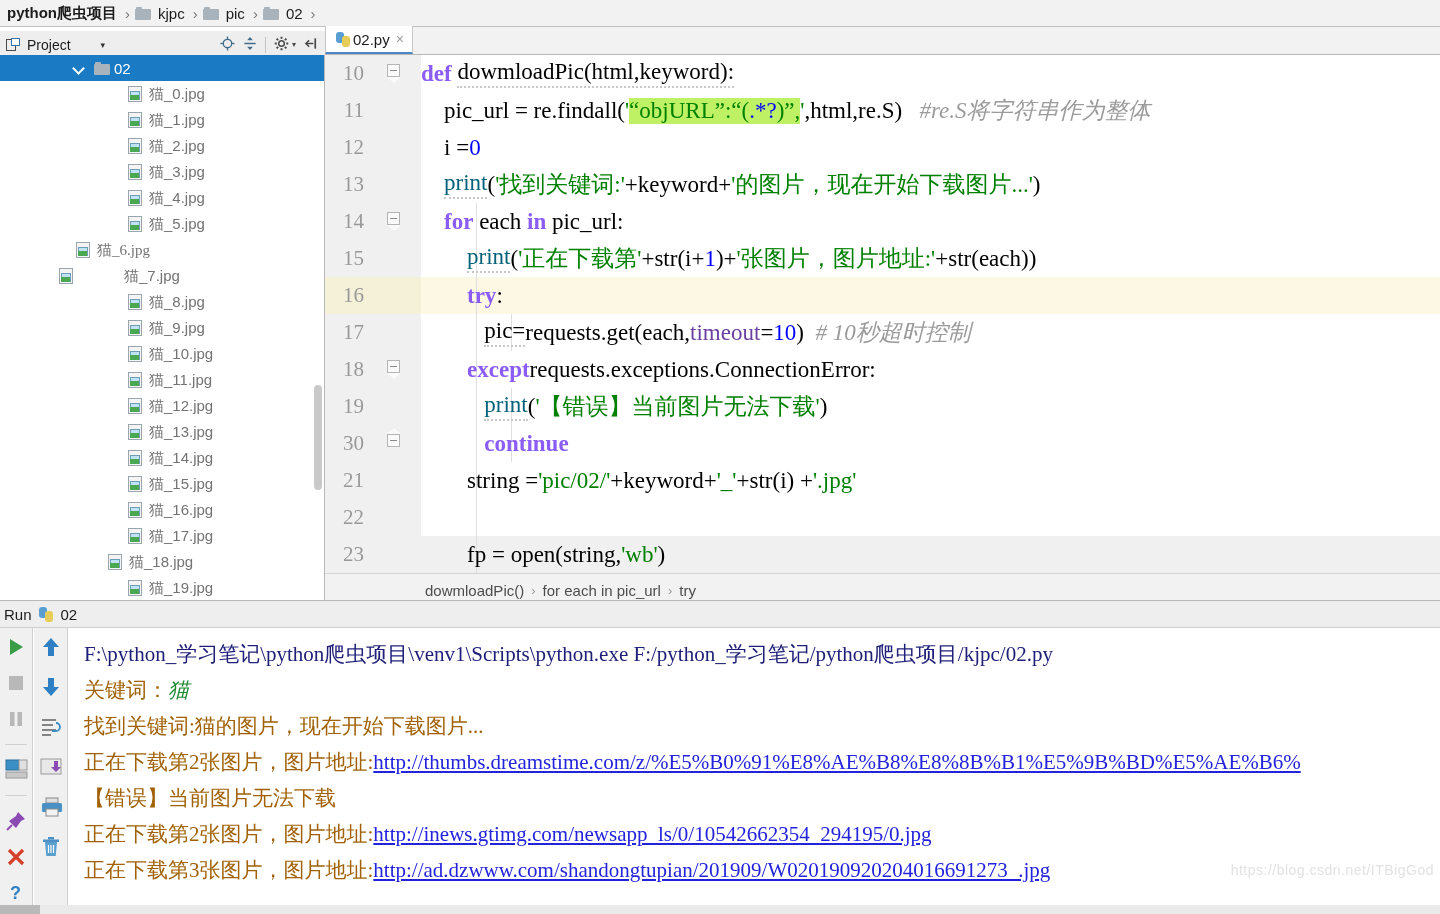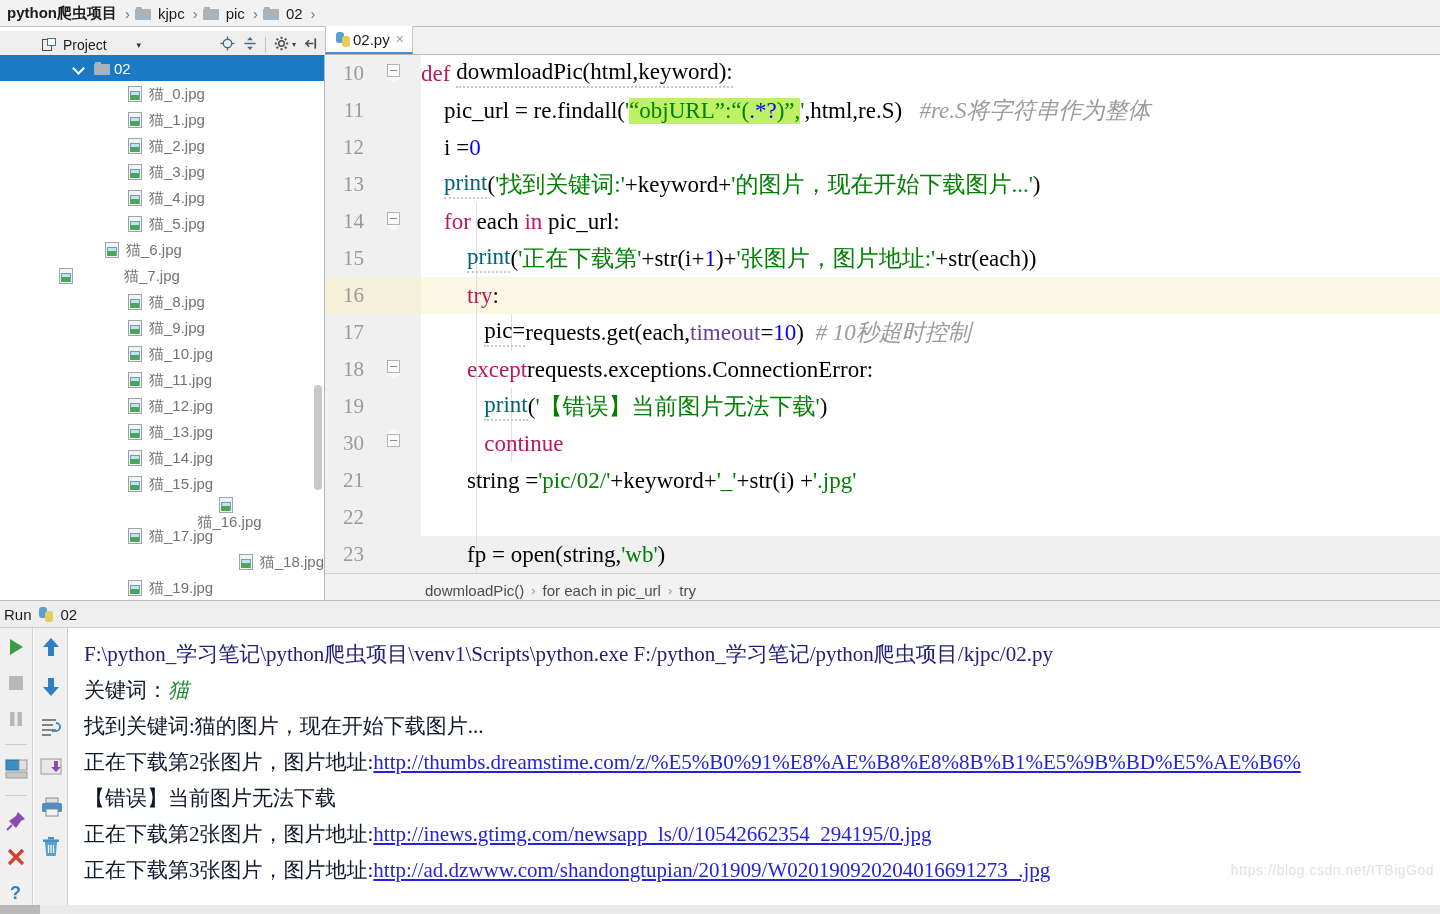--- a/index.html
+++ b/index.html
@@ -38,21 +38,21 @@
   .folder-ico::after {
     content: ""; position: absolute; left: 1px; top: 0px;
     width: 6px; height: 3px; background: #a8b3bc; border-radius: 1px 1px 0 0;
   }
 
   
   #proj-header {
     position: absolute; left: 0; top: 31px; width: 325px; height: 28px;
     background: #eeeeee;
     border-bottom: 1px solid #b8b8b8;
-    display: flex; align-items: center; padding-left: 36px;
+    display: flex; align-items: center;
   }
   #proj-header .pt-label { font-size: 14px; color: #1c1c1c; margin-left: 5px; }
   #proj-header .caret {
     margin-left: 30px; color: #333; font-size: 9px;
   }
   .pj-tb { margin-left: auto; display: flex; align-items: center; gap: 8px; padding-right: 6px;}
   .pj-tb .ico { color: #3f6b8c; font-size: 14px; line-height: 1; }
   .vsep { width: 1px; height: 16px; background: #c3c3c3; }
 
   
@@ -165,21 +165,21 @@
   }
   .code {
     position: absolute; left: 96px; top: 0; height: 37px;
     display: flex; align-items: center;
     font-size: 23px; color: #000000; letter-spacing: 0px;
   }
   .ind-bar {
     position: absolute; top: 0; width: 1px; height: 37px; background: #dedede;
   }
   
-  .kw   { color: #be185d; font-weight: normal; }
+  .kw   { color: #8b5cf6; font-weight: bold; }
   .fn   { color: #00627a; }
   .str  { color: #008000; }
   .num  { color: #0000ff; }
   .cmt  { color: #9b9b9b; font-style: italic; }
   .par  { color: #6a3ea1; }
   .hilite { background: #bef264; }
   .wavy {
     border-bottom: 2px dotted #c8c8c8; padding-bottom: 1px;
   }
 
@@ -220,21 +220,21 @@
     font-size: 21px; color: #111111;
     padding-top: 8px;
   }
   .oline {
     height: 36px; line-height: 36px; white-space: nowrap;
     padding-left: 16px;
   }
   .o-dark { color: #20207a; }
   .o-green { color: #1f8a32; font-style: italic; }
   .o-link { color: #2323dd; text-decoration: underline; }
-  .o-black { color: #0f172a; }
+  .o-black { color: #a16207; }
 
   #run-scroll {
     position: absolute; left: 0; top: 905px; width: 40px; height: 9px;
     background: #b9b9b9;
   }
   #run-scroll-track {
     position: absolute; left: 0; top: 905px; width: 1440px; height: 9px;
     background: #eaeaea;
   }
 
@@ -380,21 +380,21 @@
         <span style="margin-left: 7px;">猫_4.jpg</span>
       </div>
       <div class="trow" style="padding-left: 128px;">
         <span class="img-ico">
           <span class="pg"></span>
           <span class="ph"></span>
           <span class="hill"></span>
         </span>
         <span style="margin-left: 7px;">猫_5.jpg</span>
       </div>
-      <div class="trow" style="padding-left: 105px;">
+      <div class="trow" style="padding-left: 76px; font-family: Liberation Serif, serif;">
         <span class="img-ico">
           <span class="pg"></span>
           <span class="ph"></span>
           <span class="hill"></span>
         </span>
         <span style="margin-left: 7px;">猫_6.jpg</span>
       </div>
       <div class="trow" style="padding-left: 59px; gap: 44px;">
         <span class="img-ico">
           <span class="pg"></span>
@@ -460,37 +460,37 @@
         <span style="margin-left: 7px;">猫_14.jpg</span>
       </div>
       <div class="trow" style="padding-left: 128px;">
         <span class="img-ico">
           <span class="pg"></span>
           <span class="ph"></span>
           <span class="hill"></span>
         </span>
         <span style="margin-left: 7px;">猫_15.jpg</span>
       </div>
-      <div class="trow" style="padding-left: 128px; flex-direction: column;">
+      <div class="trow" style="padding-left: 128px;">
         <span class="img-ico">
           <span class="pg"></span>
           <span class="ph"></span>
           <span class="hill"></span>
         </span>
         <span style="margin-left: 7px;">猫_16.jpg</span>
       </div>
       <div class="trow" style="padding-left: 128px;">
         <span class="img-ico">
           <span class="pg"></span>
           <span class="ph"></span>
           <span class="hill"></span>
         </span>
         <span style="margin-left: 7px;">猫_17.jpg</span>
       </div>
-      <div class="trow" style="padding-left: 108px; justify-content: flex-end;">
+      <div class="trow" style="padding-left: 108px;">
         <span class="img-ico">
           <span class="pg"></span>
           <span class="ph"></span>
           <span class="hill"></span>
         </span>
         <span style="margin-left: 7px;">猫_18.jpg</span>
       </div>
       <div class="trow" style="padding-left: 128px;">
         <span class="img-ico">
           <span class="pg"></span>

